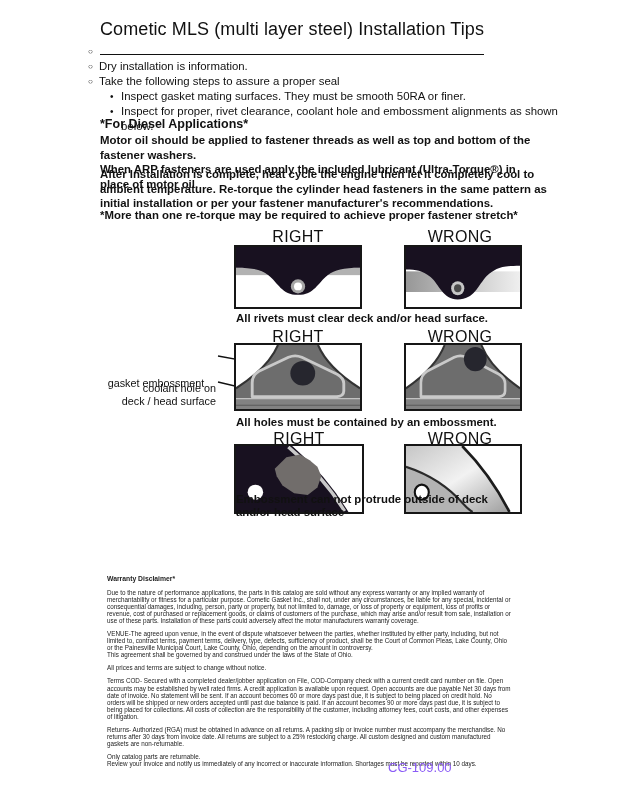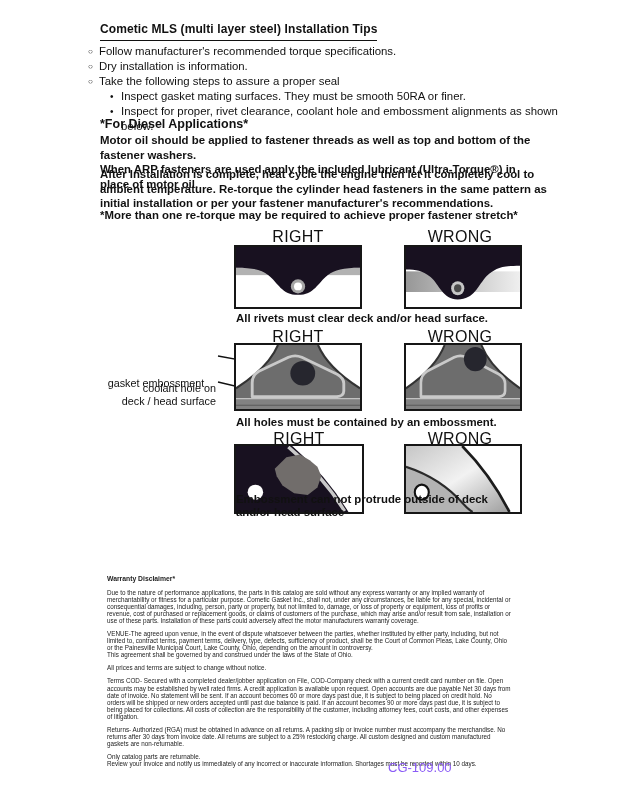--- a/index.html
+++ b/index.html
@@ -1,19 +1,19 @@
 <!DOCTYPE html>
 <html><head>
 <meta charset="utf-8">
 <style>
   html,body{margin:0;padding:0;background:#fff;}
   .page{position:relative;width:618px;height:800px;background:#ffffff;overflow:hidden;
         font-family:"Liberation Sans", sans-serif;color:#111;}
   .abs{position:absolute;}
-  .title{font-size:12px;font-weight:bold;border-bottom:1.6px solid #111;padding-bottom:4px;display:inline-block;letter-spacing:.1px;}
+  .title{font-size:18px;font-weight:normal;border-bottom:1.6px solid #111;padding-bottom:14px;display:inline-block;letter-spacing:.1px;}
   .body-text{font-size:11.4px;line-height:1.28;white-space:pre-line;font-weight:bold;}
   .bullets{font-size:11.4px;line-height:15px;}
   .bullet-row{display:flex;}
   .bullet-row .marker{width:11px;flex:0 0 11px;font-size:8px;line-height:15px;}
   .bullet-row.sub{margin-left:22px;}
   .bullet-row.sub .marker{font-size:10px;}
   .sec-heading{font-size:12.5px;font-weight:bold;text-align:right;}
   .rw-label{font-size:16px;font-weight:400;text-align:center;letter-spacing:.3px;}
   .dbox{box-sizing:border-box;border:2px solid #161616;background:#fff;}
   .dbox svg{display:block;width:100%;height:100%;}
@@ -29,21 +29,20 @@
 
 <div class="page">
 
   <div class="abs" style="left:100px;top:19px;">
     <span class="title">Cometic MLS (multi layer steel) Installation Tips</span>
   </div>
 
   <div class="abs bullets" style="left:88px;top:44px;width:470px;">
     <div class="bullet-row">
       <span class="marker">○</span>
-      <span>Follow manufacturer's recommended torque specifications.</span>
     </div>
     <div class="bullet-row">
       <span class="marker">○</span>
       <span>Dry installation is information.</span>
     </div>
     <div class="bullet-row">
       <span class="marker">○</span>
       <span>Take the following steps to assure a proper seal</span>
     </div>
     <div class="bullet-row sub">

